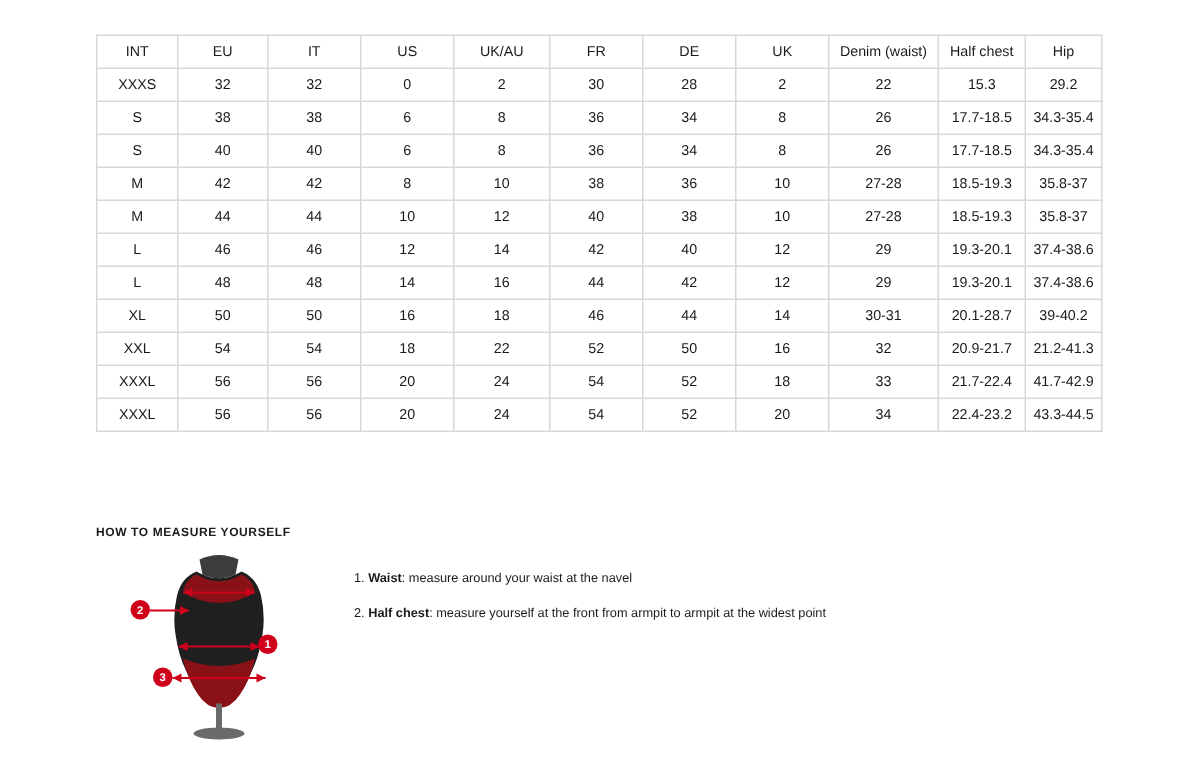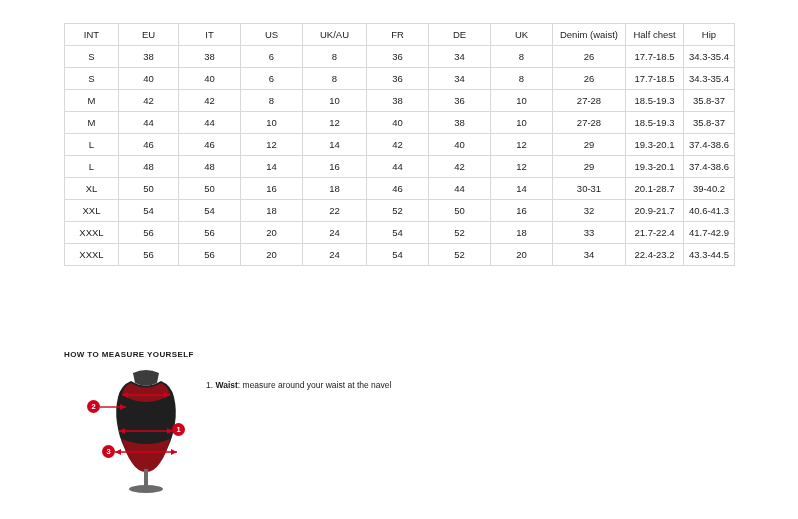--- a/index.html
+++ b/index.html
@@ -86,20 +86,21 @@
     align-items: flex-start;
   }
   .figure-box {
     position: relative;
     width: 120px;
     height: 125px;
     margin-left: 22px;
     flex: none;
   }
   .instructions {
+    margin-left: 30px;
     padding-top: 10px;
   }
   .instr {
     font-size: 8.5px;
     line-height: 1.45;
     margin-bottom: 11px;
     color: #1a1a1a;
   }
   .instr b { font-weight: bold; }
 
@@ -151,20 +152,33 @@
           <th>FR</th>
           <th>DE</th>
           <th>UK</th>
           <th class="lefted">Denim (waist)</th>
           <th class="lefted">Half chest</th>
           <th class="lefted">Hip</th>
         </tr>
       </thead>
       <tbody>
         <tr>
+          <td>XXXS</td>
+          <td>32</td>
+          <td>32</td>
+          <td>0</td>
+          <td>2</td>
+          <td>30</td>
+          <td>28</td>
+          <td>2</td>
+          <td>22</td>
+          <td class="lefted">15.3</td>
+          <td class="lefted">29.2</td>
+        </tr>
+        <tr>
           <td>S</td>
           <td>38</td>
           <td>38</td>
           <td>6</td>
           <td>8</td>
           <td>36</td>
           <td>34</td>
           <td>8</td>
           <td>26</td>
           <td class="lefted">17.7-18.5</td>
@@ -252,21 +266,21 @@
           <td>XXL</td>
           <td>54</td>
           <td>54</td>
           <td>18</td>
           <td>22</td>
           <td>52</td>
           <td>50</td>
           <td>16</td>
           <td>32</td>
           <td class="lefted">20.9-21.7</td>
-          <td class="lefted">40.6-41.3</td>
+          <td class="lefted">21.2-41.3</td>
         </tr>
         <tr>
           <td>XXXL</td>
           <td>56</td>
           <td>56</td>
           <td>20</td>
           <td>24</td>
           <td>54</td>
           <td>52</td>
           <td>18</td>
@@ -328,18 +342,22 @@
         <div class="marker m1">1</div>
         <div class="marker m2">2</div>
         <div class="marker m3">3</div>
       </div>
 
       <div class="instructions">
         <div class="instr">
           <span>1.</span>
           <b>Waist</b><span>: measure around your waist at the navel</span>
         </div>
+        <div class="instr">
+          <span>2.</span>
+          <b>Half chest</b><span>: measure yourself at the front from armpit to armpit at the widest point</span>
+        </div>
       </div>
 
     </div>
   </div>
 
 </div>
 
 </body></html>

